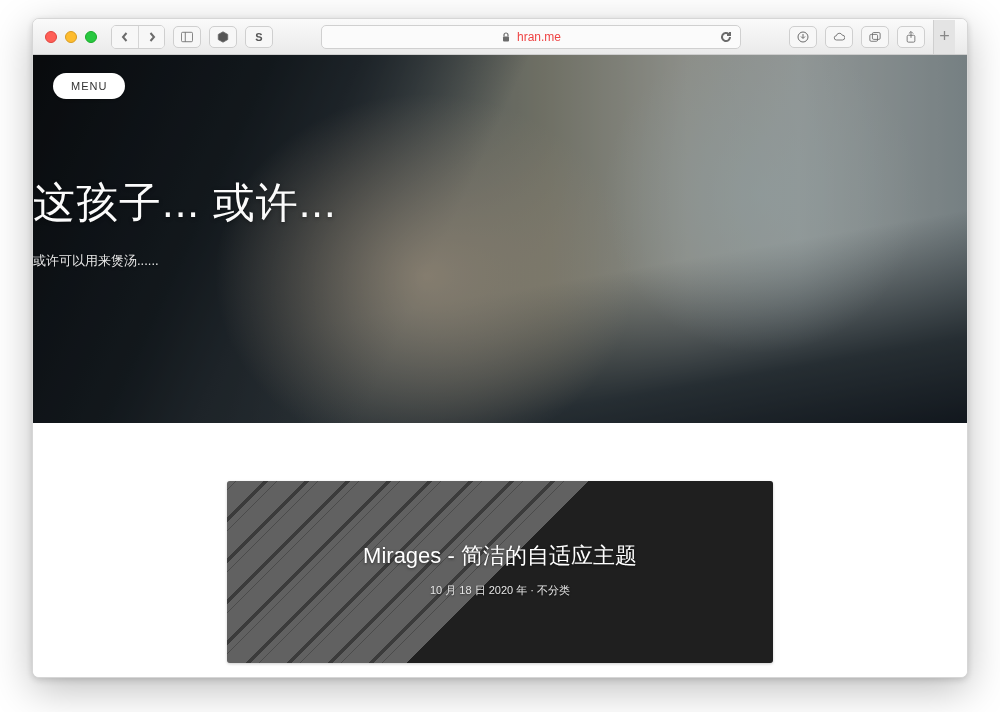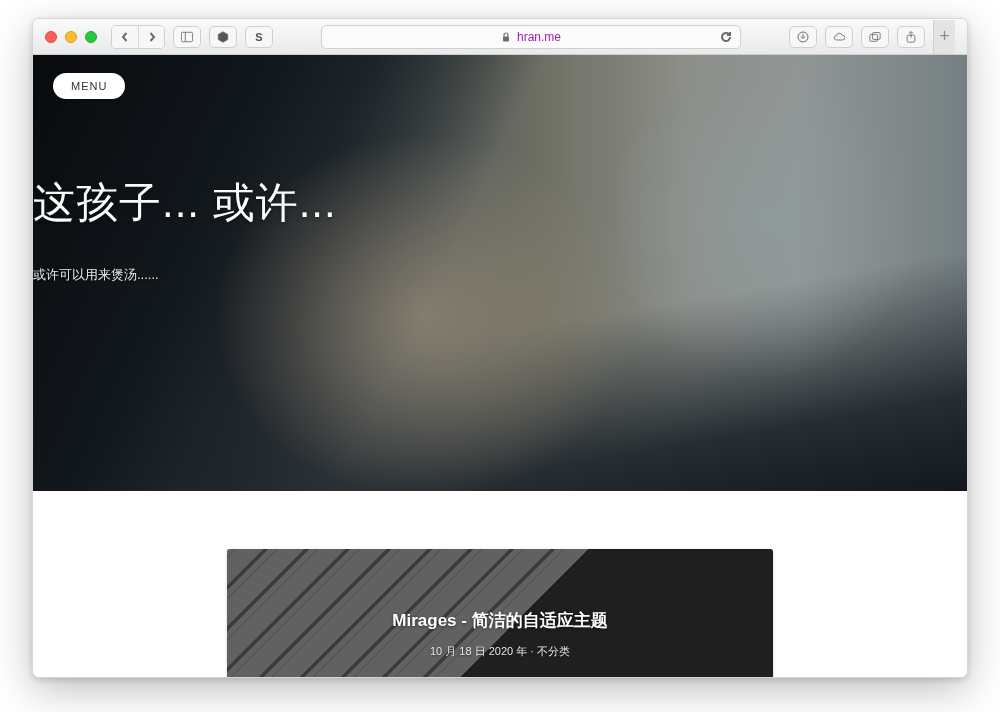--- a/index.html
+++ b/index.html
@@ -38,61 +38,61 @@
   .tl.green { background:#28c840; border:1px solid #1aab29; }
   .nav-group { display:flex; gap:0; border:1px solid #cfcfcf; border-radius:5px; overflow:hidden; }
   .nav-btn { width:26px; height:22px; display:flex; align-items:center; justify-content:center; background:#f7f7f7; border:none; cursor:pointer; }
   .nav-btn + .nav-btn { border-left:1px solid #d5d5d5; }
   .nav-btn svg { width:10px; height:10px; stroke:#6b6b6b; fill:none; stroke-width:2; }
   .single-btn { width:28px; height:22px; border:1px solid #cfcfcf; border-radius:5px; display:flex; align-items:center; justify-content:center; background:#f7f7f7; cursor:pointer; }
   .single-btn.txt { font-size:11px; font-weight:600; color:#555; }
   .single-btn svg { width:12px; height:12px; stroke:#6b6b6b; fill:#6b6b6b; }
   .addr-bar { flex:1; margin:0 40px; display:flex; align-items:center; justify-content:center; height:24px; border:1px solid #d0d0d0; border-radius:5px; background:#fbfbfb; position:relative; }
   .addr-bar .lock { width:10px; height:10px; margin-right:6px; }
-  .addr-bar .url { font-size:12px; color:#a21caf; }
+  .addr-bar .url { font-size:12px; color:#ef4444; }
   .addr-bar .reload { position:absolute; right:8px; width:12px; height:12px; stroke:#6b6b6b; fill:none; stroke-width:2; }
   .right-icons { display:flex; gap:8px; align-items:center; }
   .new-tab { width:22px; height:34px; background:#e4e4e4; border-left:1px solid #cfcfcf; display:flex; align-items:center; justify-content:center; color:#888; font-size:18px; }
   
   .viewport { position:absolute; top:36px; left:0; right:0; bottom:0; overflow:hidden; background:#fff; }
   .hero {
-    height: 436px;
+    height: 368px;
     position:relative;
     background:
       radial-gradient(ellipse 300px 260px at 42% 60%, rgba(214,196,170,0.75), transparent 70%),
       radial-gradient(ellipse 220px 220px at 78% 38%, rgba(205,224,226,0.6), transparent 72%),
       linear-gradient(115deg, #0d1013 0%, #141a20 12%, #1b2329 22%, #2a333a 30%, transparent 45%),
       linear-gradient(-10deg, #1a222b 0%, #374249 16%, transparent 40%),
       linear-gradient(90deg, #2a3238 0%, #3a4248 20%, #717b7a 40%, #a0a191 55%, #c9ccc4 70%, #cfd7d6 82%, #a9b7bb 100%);
   }
   .hero::after { content:""; position:absolute; inset:0; background:rgba(0,0,0,0.30); }
   .hero .menu-btn {
     position:absolute; top:18px; left:20px; z-index:5;
     background:#fff; border:none; border-radius:18px;
     padding:7px 18px; font-size:11px; letter-spacing:1px; color:#333;
     cursor:pointer; box-shadow:0 1px 3px rgba(0,0,0,0.2);
   }
   .hero-text { position:absolute; z-index:5; left:0; right:0; top:120px; text-align:left; color:#fbfbfb; }
   .hero-title { font-size:42px; font-weight:400; letter-spacing:1px; text-shadow:0 1px 4px rgba(0,0,0,0.4); }
-  .hero-sub { margin-top:35px; font-size:13px; color:#e8e8e8; text-shadow:0 1px 3px rgba(0,0,0,0.4); }
+  .hero-sub { margin-top:21px; font-size:13px; color:#e8e8e8; text-shadow:0 1px 3px rgba(0,0,0,0.4); }
   
   .content { padding:58px 0 0; display:flex; justify-content:center; }
   .card {
     width:546px; height:182px; border-radius:3px; overflow:hidden; position:relative;
     background:
       linear-gradient(135deg, transparent 0%, transparent 49.6%, #1f1f1f 49.6%, #1f1f1f 100%),
       repeating-linear-gradient(135deg, #777 0 6px, #5a5a5a 6px 7px, #777 7px 26px, #444 26px 29px),
       repeating-linear-gradient(45deg, rgba(0,0,0,0) 0 22px, rgba(0,0,0,0.3) 22px 25px),
       #8a8a8a;
     box-shadow:0 1px 3px rgba(0,0,0,0.2);
     cursor:pointer;
   }
   .card::after{content:"";position:absolute;inset:0;background:rgba(30,30,30,0.25);}
   .card-text { position:absolute; z-index:2; left:0; right:0; top:60px; text-align:center; color:#fff; }
-  .card-title { font-size:17px; font-weight:700; text-shadow:0 1px 3px rgba(0,0,0,0.5); }
+  .card-title { font-size:22px; font-weight:400; text-shadow:0 1px 3px rgba(0,0,0,0.5); }
   .card-meta { margin-top:12px; font-size:11px; color:#e6e6e6; text-shadow:0 1px 2px rgba(0,0,0,0.5); }
 </style>
 </head>
 <body>
 
 <div class="browser-window">
 
   <div class="titlebar">
     <div class="traffic-lights">
       <div class="tl red"></div>

